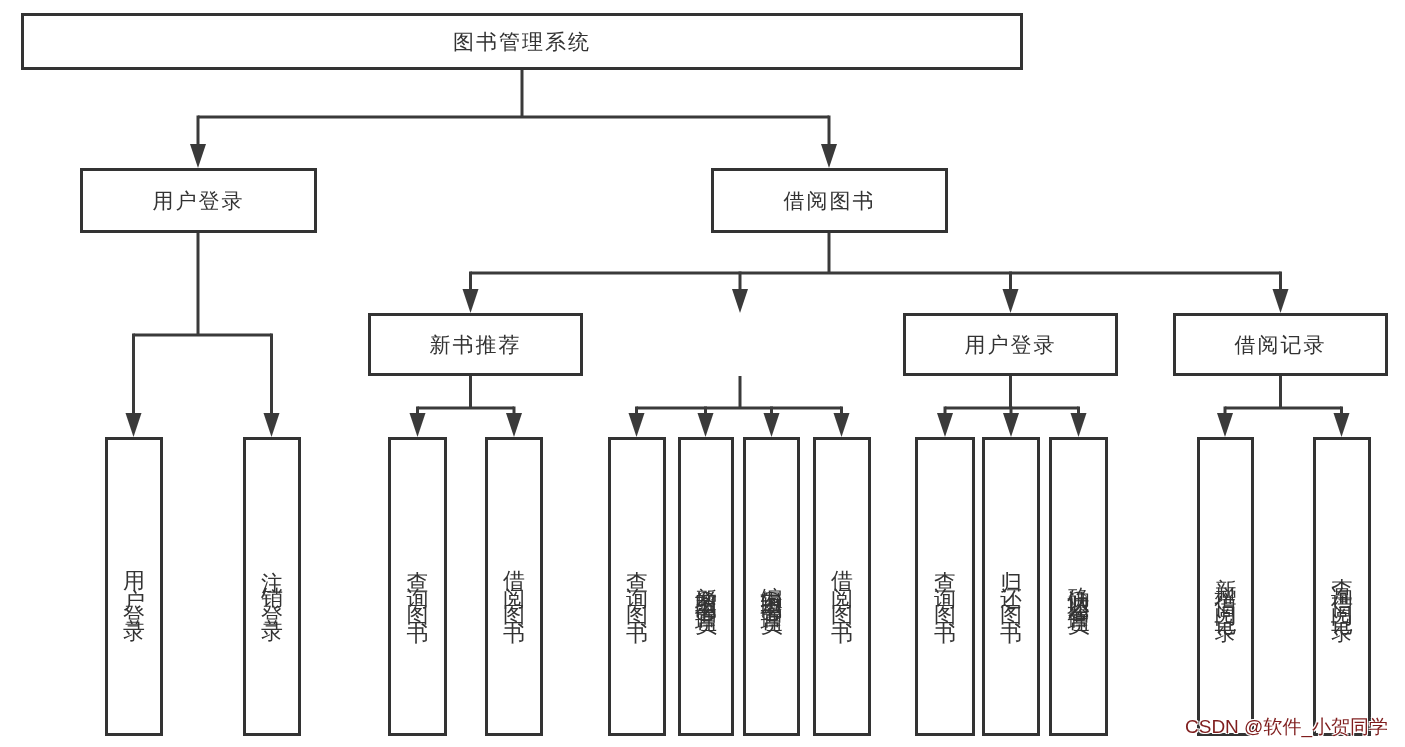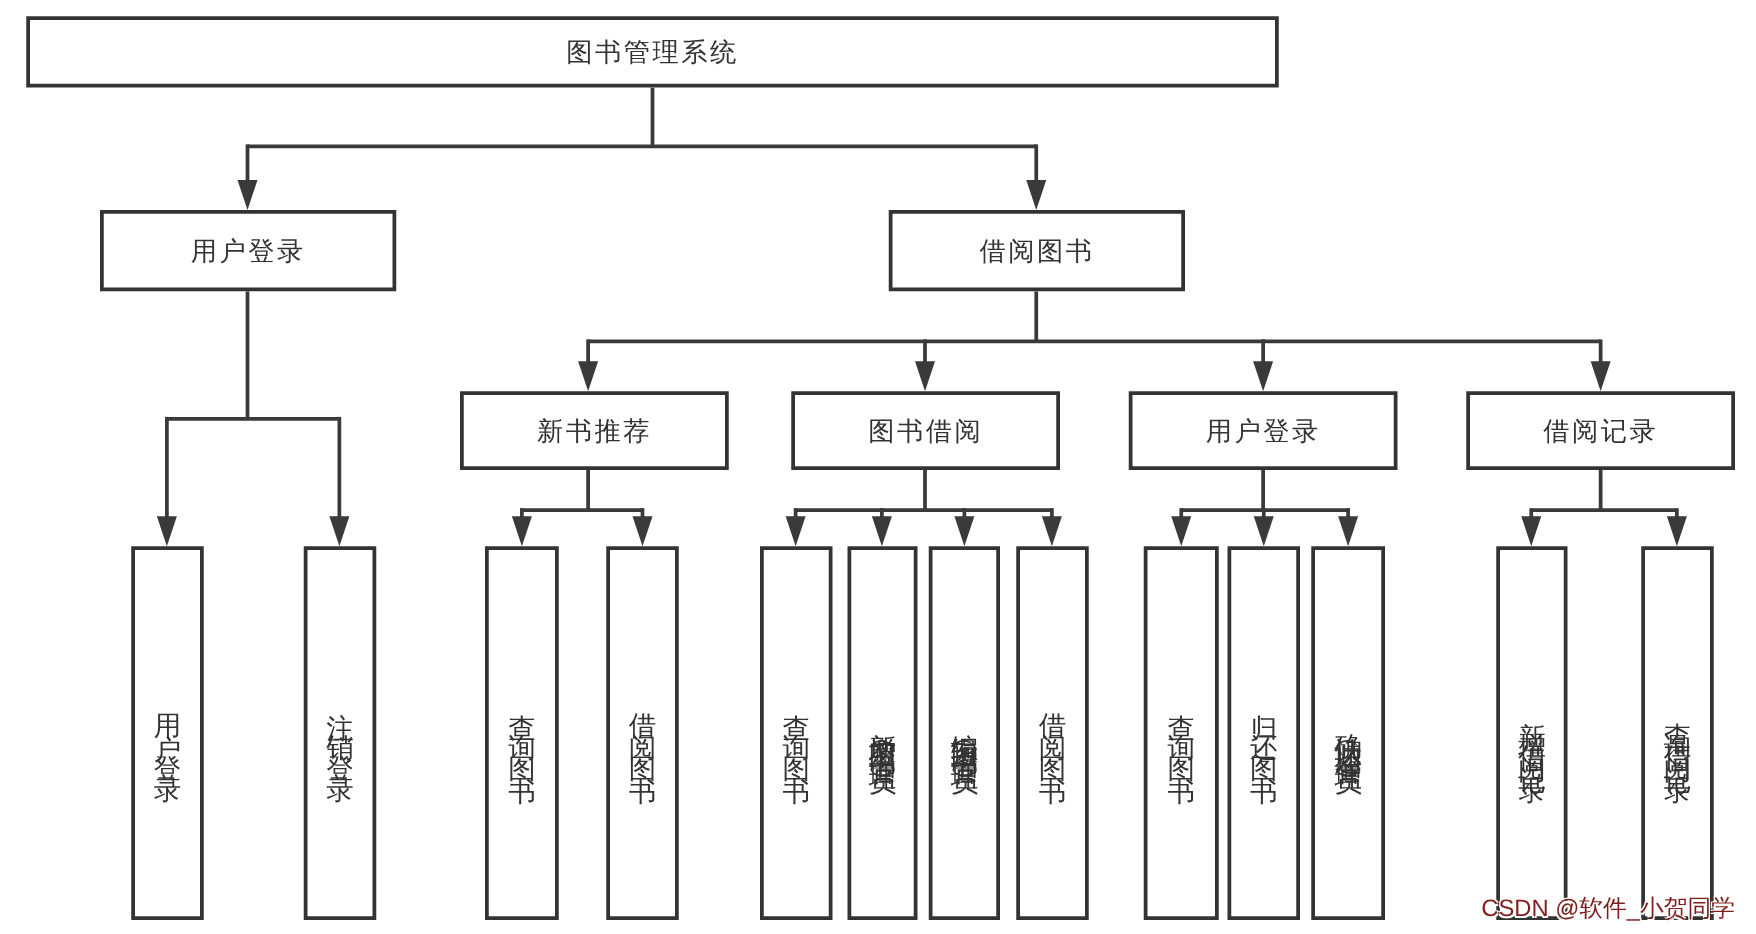--- a/index.html
+++ b/index.html
@@ -134,23 +134,20 @@
   <div class="node" style="left:80px; top:168px; width:237px; height:65px;">
     <span class="h-label">用户登录</span>
   </div>
   <div class="node" style="left:711px; top:168px; width:237px; height:65px;">
     <span class="h-label">借阅图书</span>
   </div>
 
   <div class="node" style="left:355px; top:313px; width:215px; height:63px;margin-left:13px;">
     <span class="h-label">新书推荐</span>
   </div>
-  <div class="node" style="left:633px; top:313px; width:215px; height:63px;">
-    <span class="h-label">图书借阅</span>
-  </div>
   <div class="node" style="left:903px; top:313px; width:215px; height:63px;">
     <span class="h-label">用户登录</span>
   </div>
   <div class="node" style="left:1173px; top:313px; width:215px; height:63px;">
     <span class="h-label">借阅记录</span>
   </div>
 
   <div class="node" style="left:105px; top:437px; width:58px; height:299px;">
     <span class="v-label" style="letter-spacing: 17px;">用户登录</span>
   </div>

